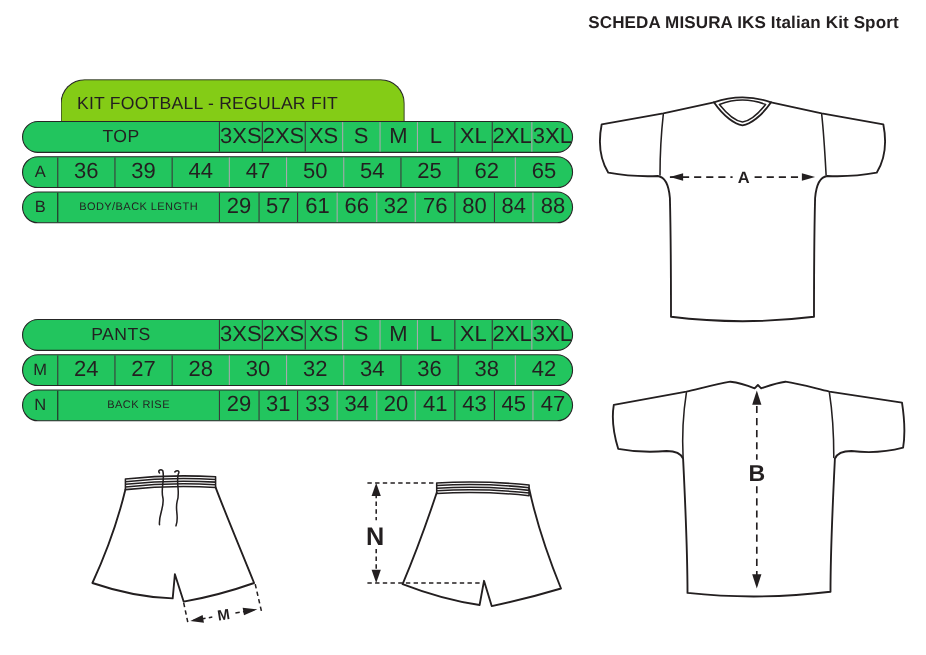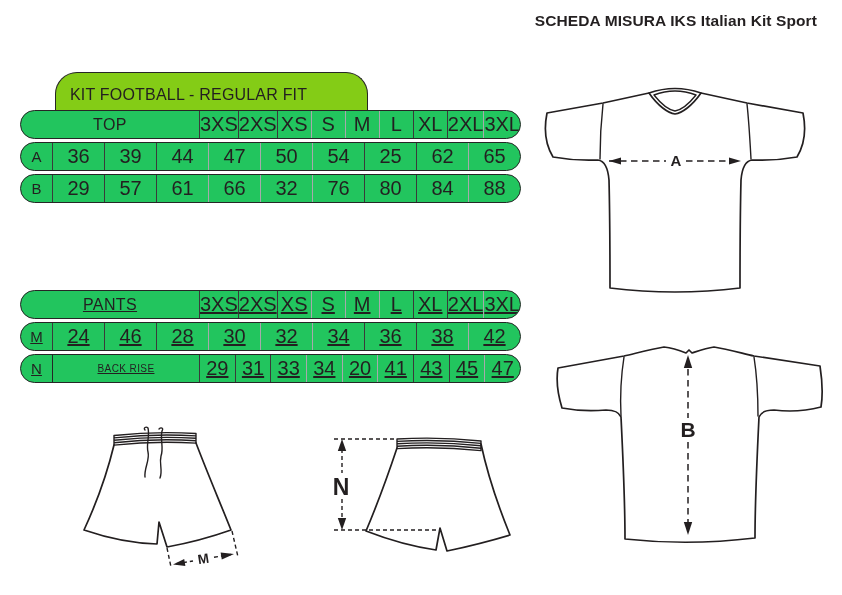--- a/index.html
+++ b/index.html
@@ -17,21 +17,21 @@
     border-radius:22px 22px 0 0; background:#84cc16; z-index:1; box-sizing:border-box;
   }
   .kit-tab-label{
     position:absolute; left:14px; top:13px; font-size:16px; letter-spacing:0.2px; white-space:nowrap;
   }
   .size-table{
     position:absolute; left:20px; width:501px;
     display:flex; flex-direction:column; gap:3px; z-index:2;
   }
   #top-table{ top:110px; }
-  #pants-table{ top:290px;text-decoration:underline; }
+  #pants-table{ top:290px; }
   .pill{
     display:flex; height:29px; background:#22c55e;
     border:1.6px solid #262626; border-radius:15px;
     box-sizing:border-box; overflow:hidden;
   }
   .cell{
     display:flex; align-items:center; justify-content:center;
     box-sizing:border-box; height:100%; white-space:nowrap;
   }
   .title-cell{ width:178px; font-size:16px; letter-spacing:0.4px; }
@@ -82,20 +82,21 @@
         <div class="cell size-cell">44</div>
         <div class="cell size-cell gray">47</div>
         <div class="cell size-cell gray">50</div>
         <div class="cell size-cell gray">54</div>
         <div class="cell size-cell">25</div>
         <div class="cell size-cell">62</div>
         <div class="cell size-cell gray">65</div>
       </div>
       <div class="pill">
         <div class="cell key-cell">B</div>
+        <div class="cell name-cell">BODY/BACK LENGTH</div>
         <div class="cell size-cell">29</div>
         <div class="cell size-cell">57</div>
         <div class="cell size-cell">61</div>
         <div class="cell size-cell gray">66</div>
         <div class="cell size-cell gray">32</div>
         <div class="cell size-cell gray">76</div>
         <div class="cell size-cell">80</div>
         <div class="cell size-cell">84</div>
         <div class="cell size-cell gray">88</div>
       </div>
@@ -109,21 +110,21 @@
         <div class="cell size-cell gray">S</div>
         <div class="cell size-cell gray">M</div>
         <div class="cell size-cell gray">L</div>
         <div class="cell size-cell">XL</div>
         <div class="cell size-cell">2XL</div>
         <div class="cell size-cell gray">3XL</div>
       </div>
       <div class="pill">
         <div class="cell key-cell">M</div>
         <div class="cell size-cell">24</div>
-        <div class="cell size-cell">46</div>
+        <div class="cell size-cell">27</div>
         <div class="cell size-cell">28</div>
         <div class="cell size-cell gray">30</div>
         <div class="cell size-cell gray">32</div>
         <div class="cell size-cell gray">34</div>
         <div class="cell size-cell">36</div>
         <div class="cell size-cell">38</div>
         <div class="cell size-cell gray">42</div>
       </div>
       <div class="pill">
         <div class="cell key-cell">N</div>

